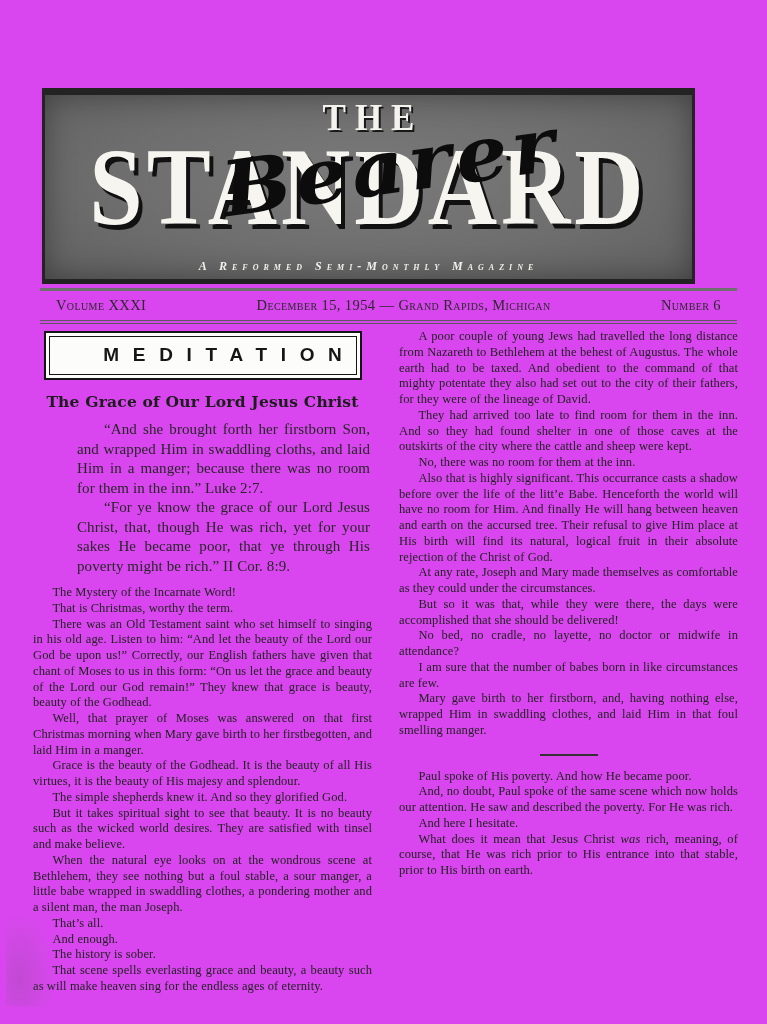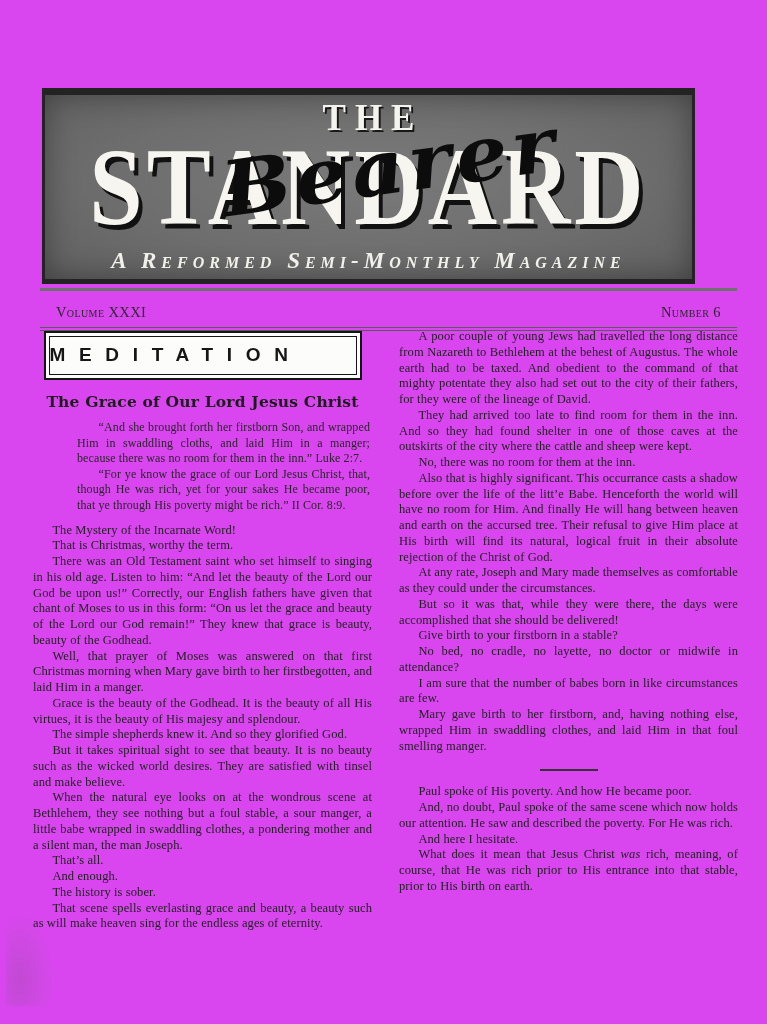--- a/index.html
+++ b/index.html
@@ -36,61 +36,61 @@
   .m-script{
     position:absolute;left:172px;top:58px;
     font-family:"DejaVu Serif", serif;font-style:italic;font-weight:bold;
     font-size:76px;line-height:1;color:#0c0c0c;letter-spacing:4px;
     transform:rotate(-8deg) scaleX(1.08);transform-origin:left top;
     white-space:nowrap;
   }
   .m-subtitle{
     position:absolute;bottom:7px;left:0;width:100%;text-align:center;
     font-style:italic;font-variant:small-caps;font-weight:bold;
-    font-size:23px;letter-spacing:5px;color:#f1f0ea;line-height:1;
+    font-size:12px;letter-spacing:5px;color:#f1f0ea;line-height:1;
   }
   
   .issue-line{
     position:absolute;left:40px;top:288px;width:697px;box-sizing:border-box;
     border-top:3px solid #6f6f6f;border-bottom:4px double #5a5a5a;
-    padding:13px 16px 6px;display:flex;justify-content:space-between;align-items:baseline;
+    padding:6px 16px 6px;display:flex;justify-content:space-between;align-items:baseline;
     font-variant:small-caps;font-size:14.5px;color:#2a2a2a;letter-spacing:.4px;
   }
   
   .columns{
     position:absolute;left:33px;top:329px;width:705px;
     display:flex;gap:27px;
   }
   .col{flex:1;min-width:0;}
   .col p{
     margin:0;text-indent:1.55em;text-align:justify;
     font-size:12.5px;line-height:1.26;letter-spacing:.1px;color:#222;
   }
   
   .meditation-box{
     width:308px;margin:2px auto 10px;border:2px solid #141414;padding:3px;
     background:#fcfcfa;
   }
   .meditation-inner{
-    border:1px solid #141414;text-align:left;padding:7px 0 8px;
+    border:1px solid #141414;text-align:right;padding:7px 0 8px;
   }
   .meditation-inner span{
     font-family:"Liberation Sans", sans-serif;font-weight:bold;
     font-size:19px;letter-spacing:.72em;text-indent:.72em;color:#161616;
   }
   
   .article-title{
     font-family:"DejaVu Serif", serif;
     text-align:center;font-size:15.5px;font-weight:bold;color:#1c1c1c;
     margin:12px 0 9px;letter-spacing:.2px;
   }
   
   .epigraph{margin:0 2px 9px 44px;}
   .epigraph p{
-    font-size:12px;line-height:1.3;text-indent:1.8em;text-align:justify;
+    font-size:15px;line-height:1.3;text-indent:1.8em;text-align:justify;
     letter-spacing:.1px;color:#262626;
   }
   
   .short-rule{
     width:58px;border-top:2px solid #333;margin:15px auto 13px;height:0;
   }
   .col p em{font-style:italic;}
   
   .scan-noise{
     position:absolute;left:6px;bottom:18px;width:46px;height:90px;
@@ -105,20 +105,21 @@
 
   <header class="masthead">
     <div class="m-the">THE</div>
     <div class="m-title">STANDARD</div>
     <div class="m-script">Bearer</div>
     <div class="m-subtitle">A Reformed Semi-Monthly Magazine</div>
   </header>
 
   <div class="issue-line">
     <span>Volume XXXI</span>
+    <span>December 15, 1954 — Grand Rapids, Michigan</span>
     <span>Number 6</span>
   </div>
 
   <main class="columns">
 
     <section class="col">
       <div class="meditation-box">
         <div class="meditation-inner">
           <span>MEDITATION</span>
         </div>
@@ -144,21 +145,20 @@
       <p>That scene spells everlasting grace and beauty, a beauty such as will make heaven sing for the endless ages of eternity.</p>
     </section>
 
     <section class="col">
       <p>A poor couple of young Jews had travelled the long distance from Nazareth to Bethlehem at the behest of Augustus.  The whole earth had to be taxed.  And obedient to the command of that mighty potentate they also had set out to the city of their fathers, for they were of the lineage of David.</p>
       <p>They had arrived too late to find room for them in the inn.  And so they had found shelter in one of those caves at the outskirts of the city where the cattle and sheep were kept.</p>
       <p>No, there was no room for them at the inn.</p>
       <p>Also that is highly significant.  This occurrance casts a shadow before over the life of the litt’e Babe.  Henceforth the world will have no room for Him.  And finally He will hang between heaven and earth on the accursed tree.  Their refusal to give Him place at His birth will find its natural, logical fruit in their absolute rejection of the Christ of God.</p>
       <p>At any rate, Joseph and Mary made themselves as comfortable as they could under the circumstances.</p>
       <p>But so it was that, while they were there, the days were accomplished that she should be delivered!</p>
-      <p>Give birth to your firstborn in a stable?</p>
       <p>No bed, no cradle, no layette, no doctor or midwife in attendance?</p>
       <p>I am sure that the number of babes born in like circumstances are few.</p>
       <p>Mary gave birth to her firstborn, and, having nothing else, wrapped Him in swaddling clothes, and laid Him in that foul smelling manger.</p>
 
       <div class="short-rule"></div>
 
       <p>Paul spoke of His poverty.  And how He became poor.</p>
       <p>And, no doubt, Paul spoke of the same scene which now holds our attention.  He saw and described the poverty.  For He was rich.</p>
       <p>And here I hesitate.</p>
       <p><span>What does it mean that Jesus Christ </span><em>was</em><span> rich, meaning, of course, that He was rich prior to His entrance into that stable, prior to His birth on earth.</span></p>

